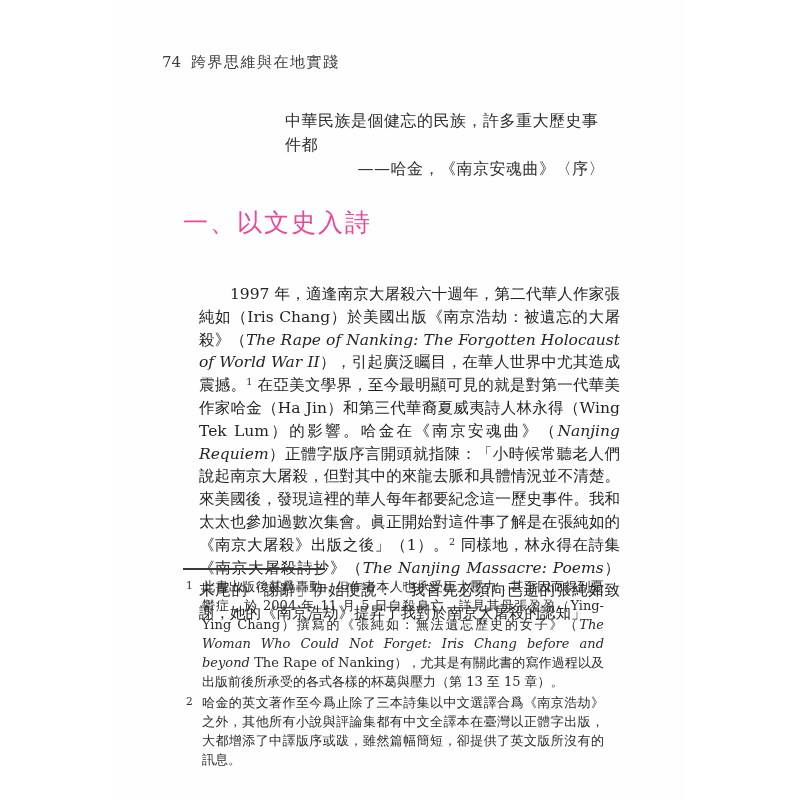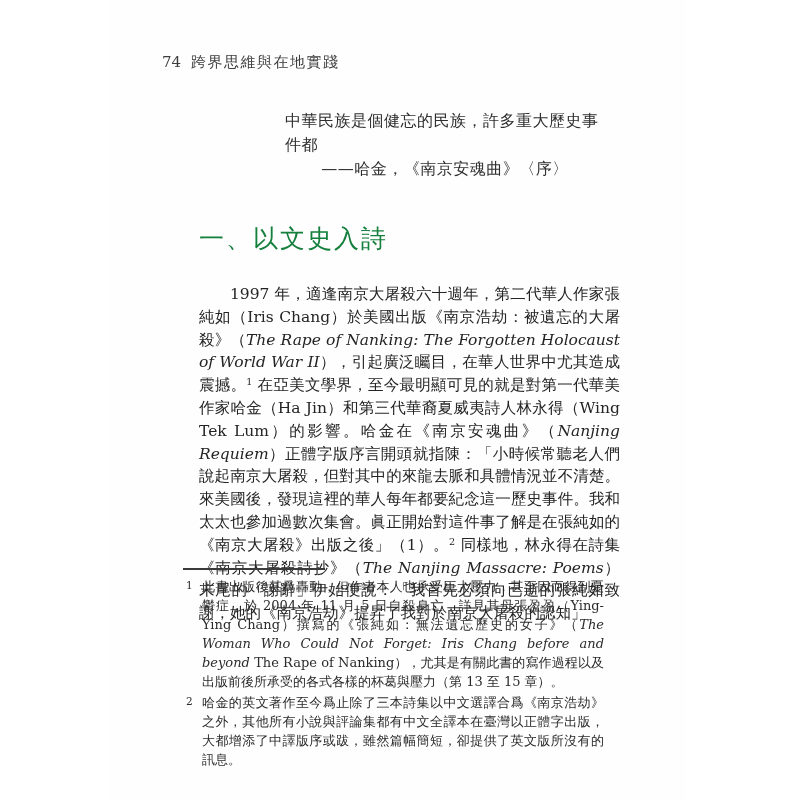--- a/index.html
+++ b/index.html
@@ -44,33 +44,33 @@
     position: absolute;
     left: 285px;
     top: 109px;
     width: 320px;
     font-size: 16px;
     line-height: 23.5px;
     color: #2e2e2e;
     letter-spacing: 0.5px;
   }
   .ep-attr {
-    text-align: center;
+    text-align: right;
     margin-top: 1px;
   }
   .section-heading {
     position: absolute;
     left: 183px;
     top: 208px;
-    margin: 16px;
+    margin: 0;
     font-size: 25px;
     line-height: 30px;
     font-weight: 500;
     letter-spacing: 2px;
-    color: #15803d;
+    color: #ec4899;
     white-space: nowrap;
   }
   .body-para {
     position: absolute;
     left: 183px;
     top: 267px;
     width: 421px;
     margin: 16px;
     font-size: 15.5px;
     line-height: 22.8px;

